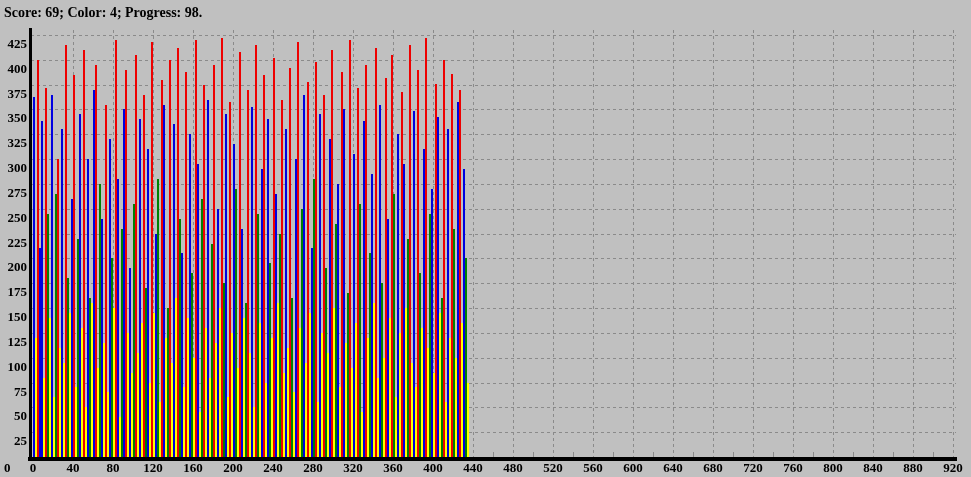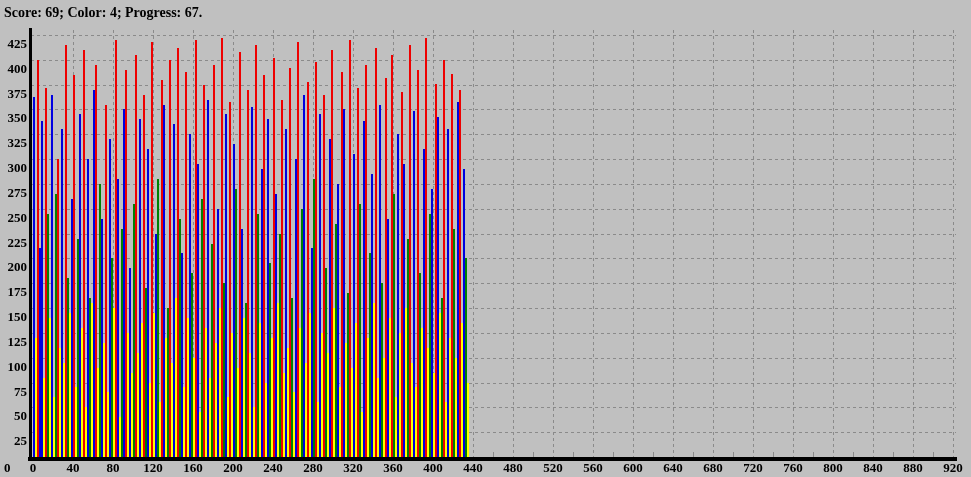--- a/index.html
+++ b/index.html
@@ -27,21 +27,21 @@
     z-index: 1;
   }
   text {
     font: bold 13px "Liberation Serif", serif;
     fill: #000;
   }
 </style>
 </head>
 <body>
 
-<div class="status-text">Score: 69; Color: 4; Progress: 67.</div>
+<div class="status-text">Score: 69; Color: 4; Progress: 98.</div>
 
 <svg id="chart-svg" width="971" height="477" xmlns="http://www.w3.org/2000/svg">
     <g shape-rendering="crispEdges">
       <line x1="31" x2="956" y1="432.6764705882353" y2="432.6764705882353" stroke="#8a8a8a" stroke-width="1" stroke-dasharray="3 3"></line>
       <line x1="31" x2="956" y1="407.8529411764706" y2="407.8529411764706" stroke="#8a8a8a" stroke-width="1" stroke-dasharray="3 3"></line>
       <line x1="31" x2="956" y1="383.02941176470586" y2="383.02941176470586" stroke="#8a8a8a" stroke-width="1" stroke-dasharray="3 3"></line>
       <line x1="31" x2="956" y1="358.20588235294116" y2="358.20588235294116" stroke="#8a8a8a" stroke-width="1" stroke-dasharray="3 3"></line>
       <line x1="31" x2="956" y1="333.38235294117646" y2="333.38235294117646" stroke="#8a8a8a" stroke-width="1" stroke-dasharray="3 3"></line>
       <line x1="31" x2="956" y1="308.55882352941177" y2="308.55882352941177" stroke="#8a8a8a" stroke-width="1" stroke-dasharray="3 3"></line>
       <line x1="31" x2="956" y1="283.7352941176471" y2="283.7352941176471" stroke="#8a8a8a" stroke-width="1" stroke-dasharray="3 3"></line>

